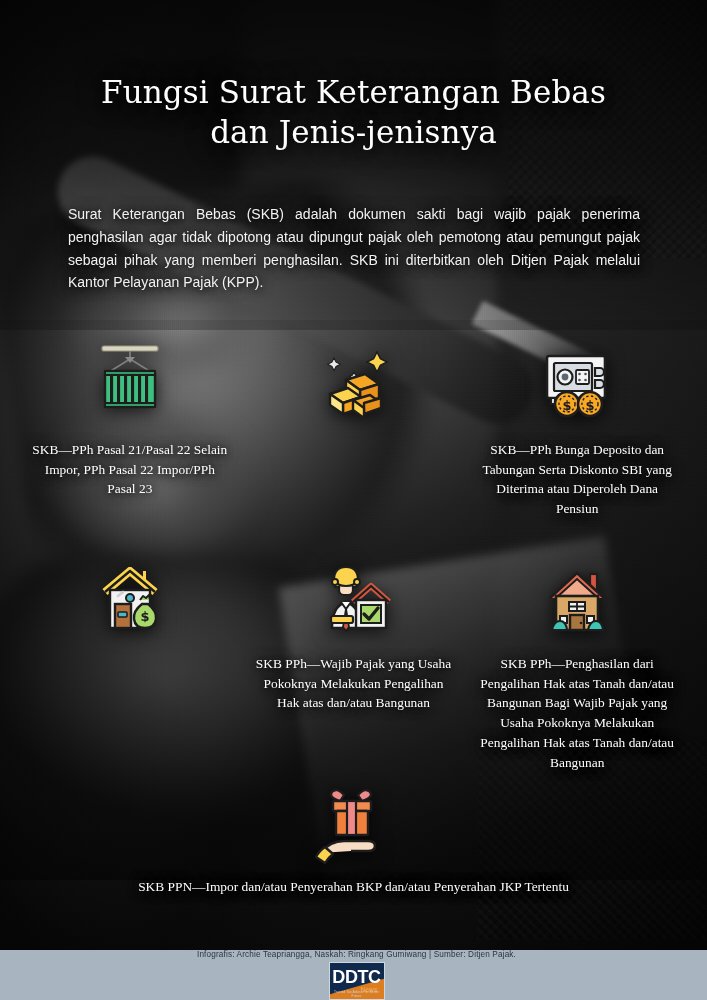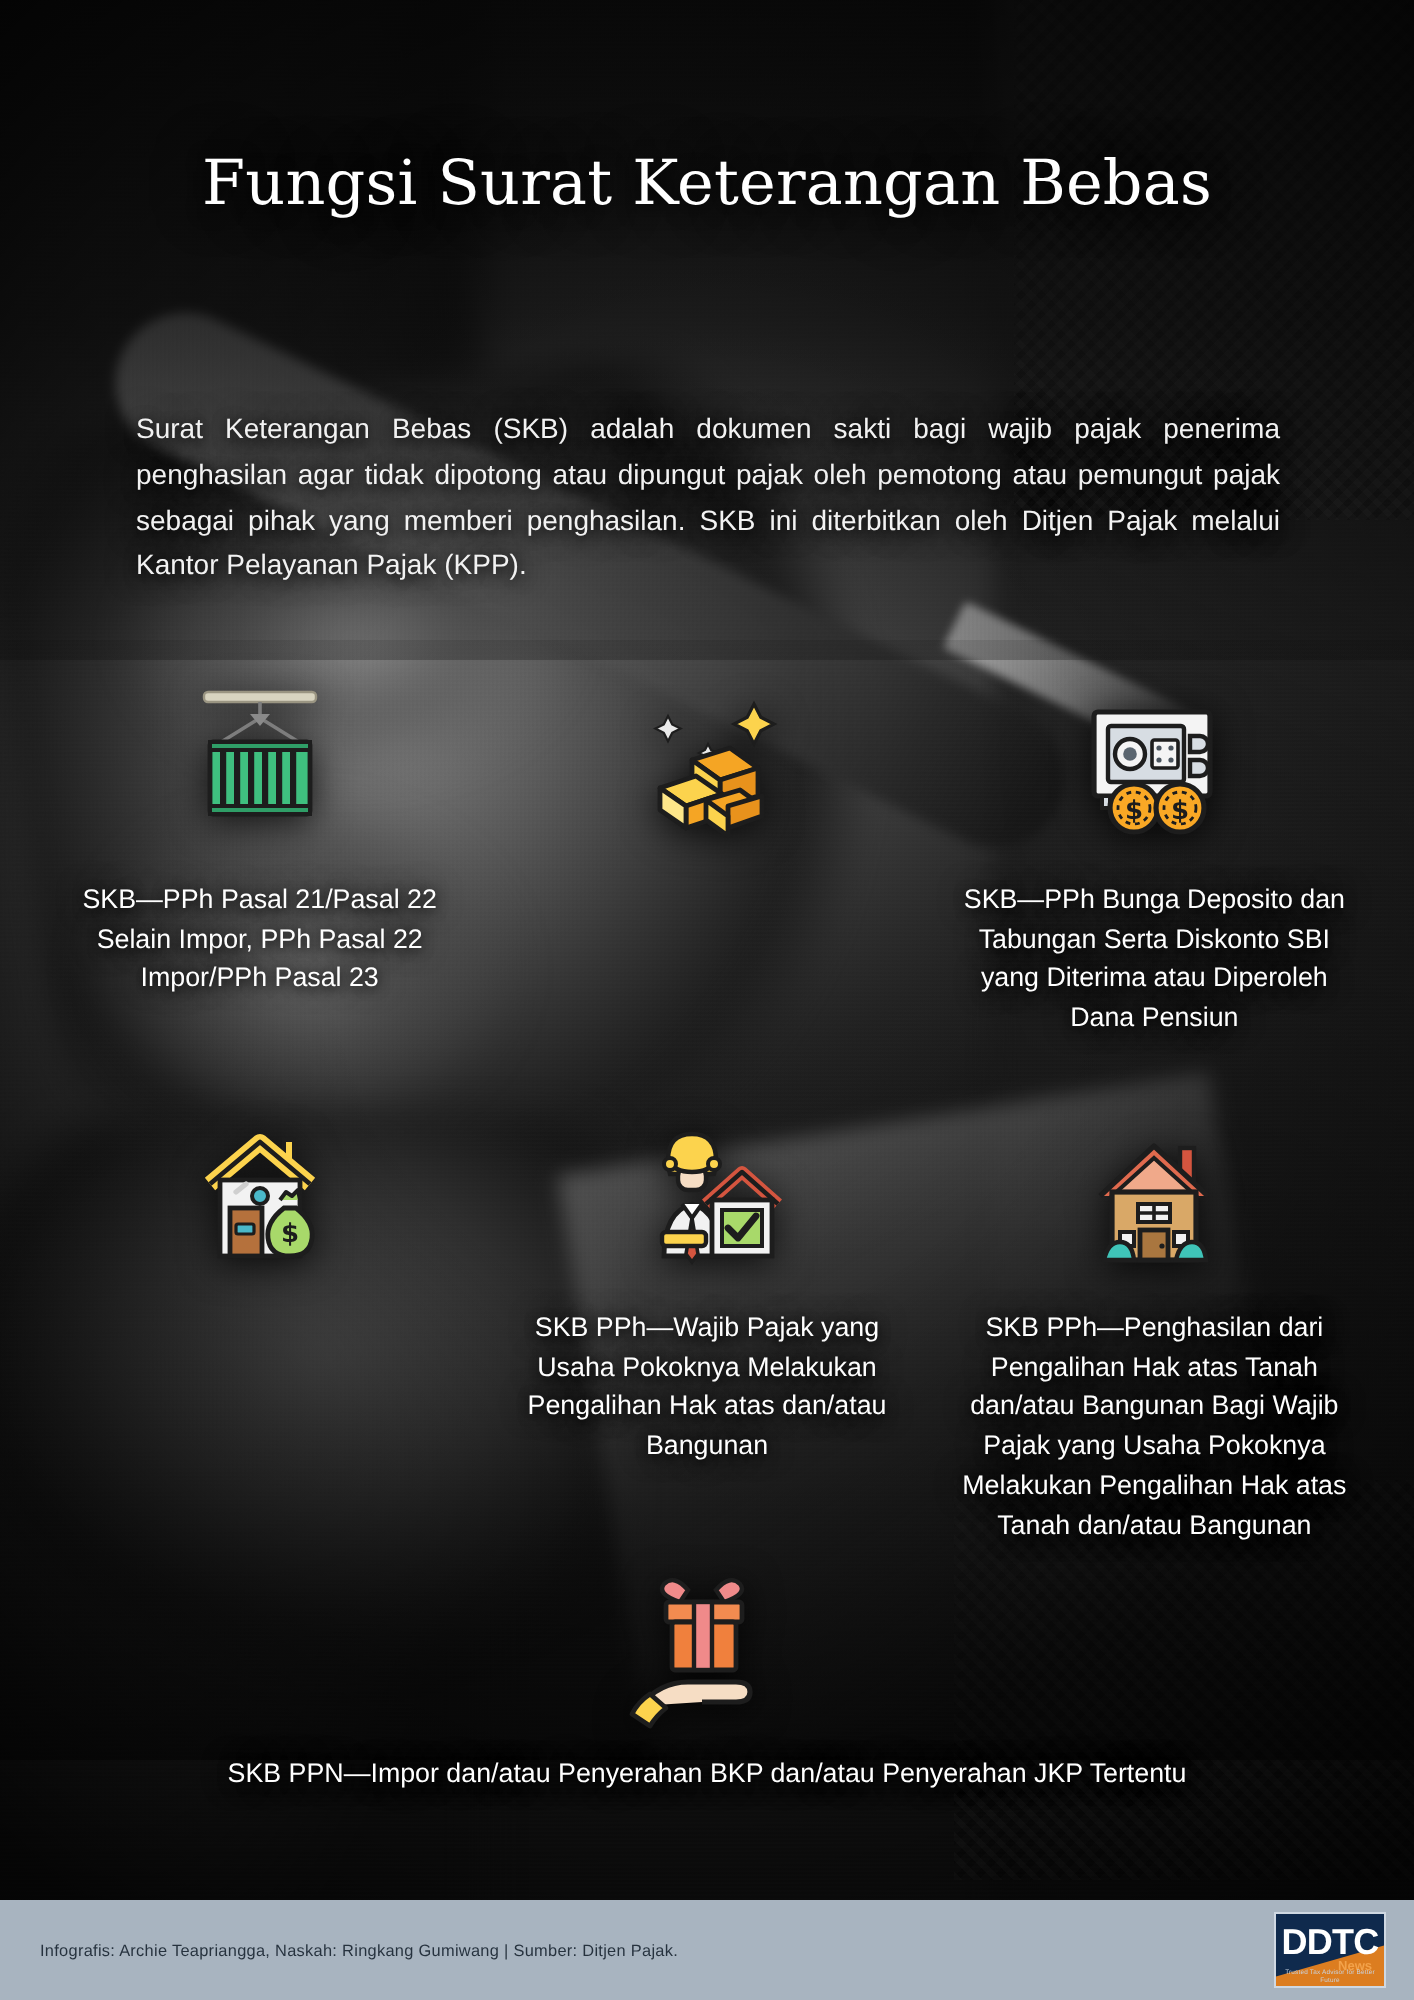--- a/index.html
+++ b/index.html
@@ -157,28 +157,30 @@
     filter:drop-shadow(0 3px 9px rgba(0,0,0,.75));
   }
 
   .caption {
     color:#fff;
     font-size:13.4px;
     line-height:1.47;
     text-align:center;
     padding:0 14px;
     text-shadow:0 1px 6px rgba(0,0,0,.95), 0 0 14px rgba(0,0,0,.75);
+    font-family:Liberation Serif, serif;
   }
 
   
   .footer {
     position:absolute; left:0; right:0; bottom:0; height:50px;
     background:#a8b4c0;
     display:flex; align-items:center; justify-content:space-between;
     padding:0 14px 0 20px;
+    flex-direction:column;
   }
   .footer-credit {
     color:#1b2733;
     font-size:8.2px;
     letter-spacing:.15px;
     opacity:.92;
   }
   .logo {
     width:56px; height:38px;
     background:#0f2a4d;
@@ -231,20 +233,21 @@
     <div class="bg-grain"></div>
     <div class="bg-scrim-top"></div>
     <div class="bg-scrim-mid"></div>
     <div class="bg-vignette"></div>
   </div>
 
   <div class="content">
 
     <h1 class="title">
       <span>Fungsi Surat Keterangan Bebas</span><br>
+      <span>dan Jenis-jenisnya</span>
     </h1>
 
     <p class="intro">Surat Keterangan Bebas (SKB) adalah dokumen sakti bagi wajib pajak penerima penghasilan agar tidak dipotong atau dipungut pajak oleh pemotong atau pemungut pajak sebagai pihak yang memberi penghasilan. SKB ini diterbitkan oleh Ditjen Pajak melalui Kantor Pelayanan Pajak (KPP).</p>
 
     <div class="row row-1">
 
       <div class="cell">
         <div class="icon-wrap">
           <svg width="86" height="88" viewBox="0 0 86 88">
             <rect x="15" y="4" width="56" height="5" rx="2" fill="#d8d4c0" stroke="#9a9582" stroke-width="1.2"></rect>

